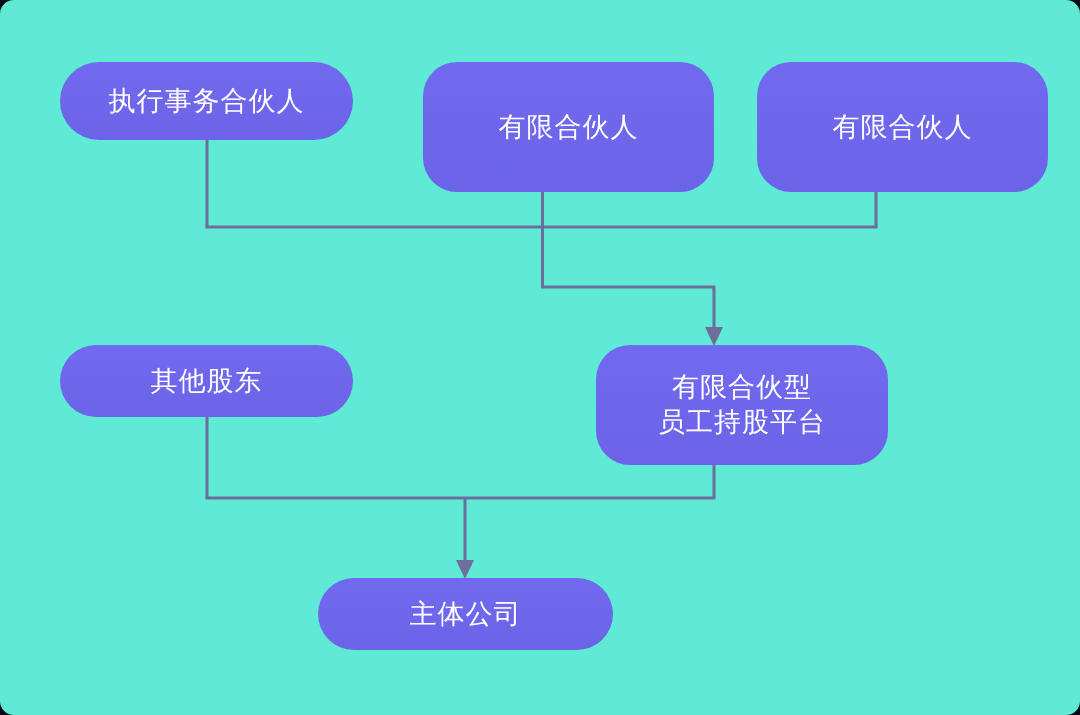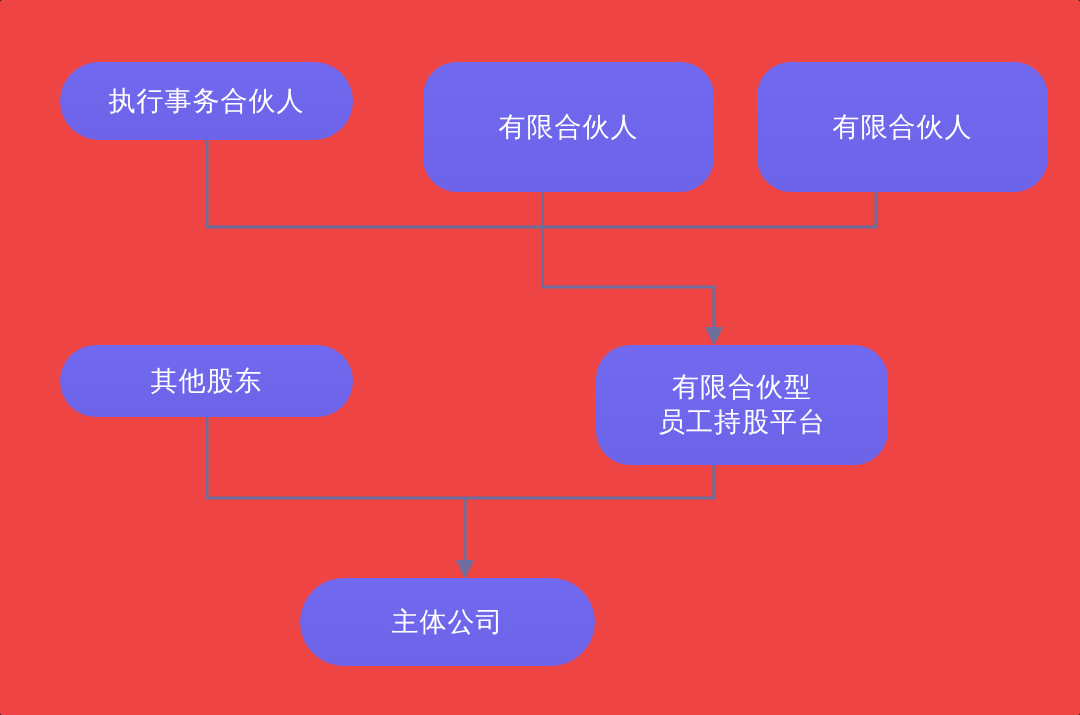--- a/index.html
+++ b/index.html
@@ -12,22 +12,22 @@
     width: 1080px;
     height: 715px;
     overflow: hidden;
     font-family: "Liberation Sans", "DejaVu Sans", sans-serif;
   }
 
   #canvas {
     position: relative;
     width: 1080px;
     height: 715px;
-    background: #ef4444;
-    border-radius: 2px;
+    background: #5eead4;
+    border-radius: 14px;
     overflow: hidden;
   }
 
   #edges {
     position: absolute;
     left: 0;
     top: 0;
     width: 1080px;
     height: 715px;
     pointer-events: none;
@@ -62,21 +62,21 @@
   
   #node-exec-partner      { left: 60px;  top: 62px;  width: 293px; height: 78px; }
   #node-lp-employee-1     { left: 397px; top: 62px;  width: 291px; height: 130px; }
   #node-lp-employee-2     { left: 731px; top: 62px;  width: 291px; height: 130px; }
 
   
   #node-other-shareholders{ left: 60px;  top: 345px; width: 293px; height: 72px; }
   #node-esop-platform     { left: 570px; top: 345px; width: 292px; height: 120px; }
 
   
-  #node-main-company      { left: 300px; top: 578px; width: 295px; height: 88px; }
+  #node-main-company      { left: 318px; top: 578px; width: 295px; height: 72px; }
 </style>
 </head>
 <body>
 
 <div id="canvas">
 
   <svg id="edges" viewBox="0 0 1080 715" width="1080" height="715" xmlns="http://www.w3.org/2000/svg">
     <g fill="none" stroke="#6e6e9c" stroke-width="3" stroke-linecap="butt" stroke-linejoin="miter">
 
       <path d="M 207 140 L 207 227"></path>

